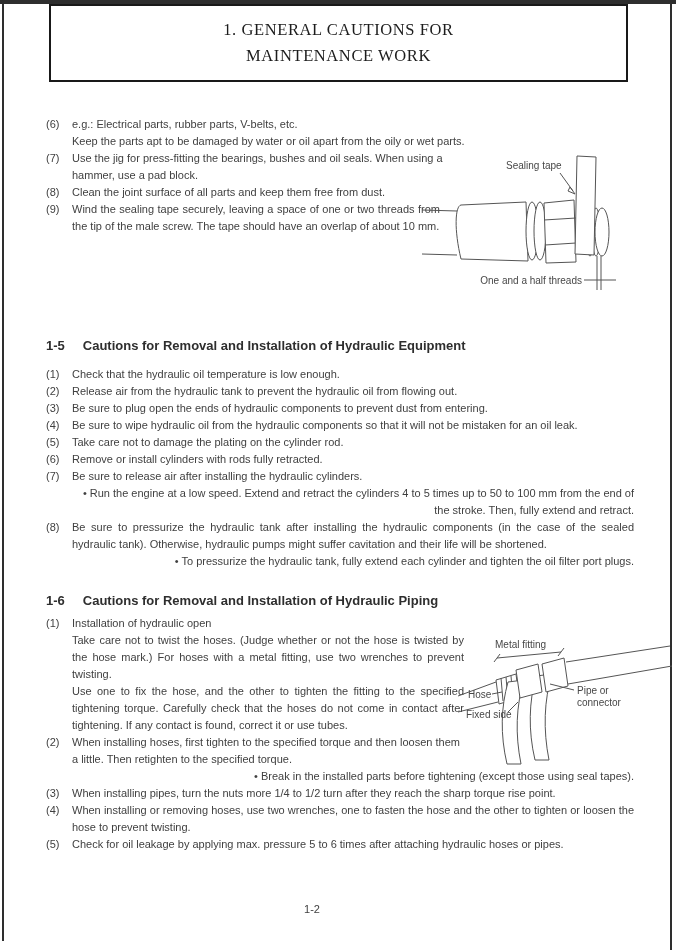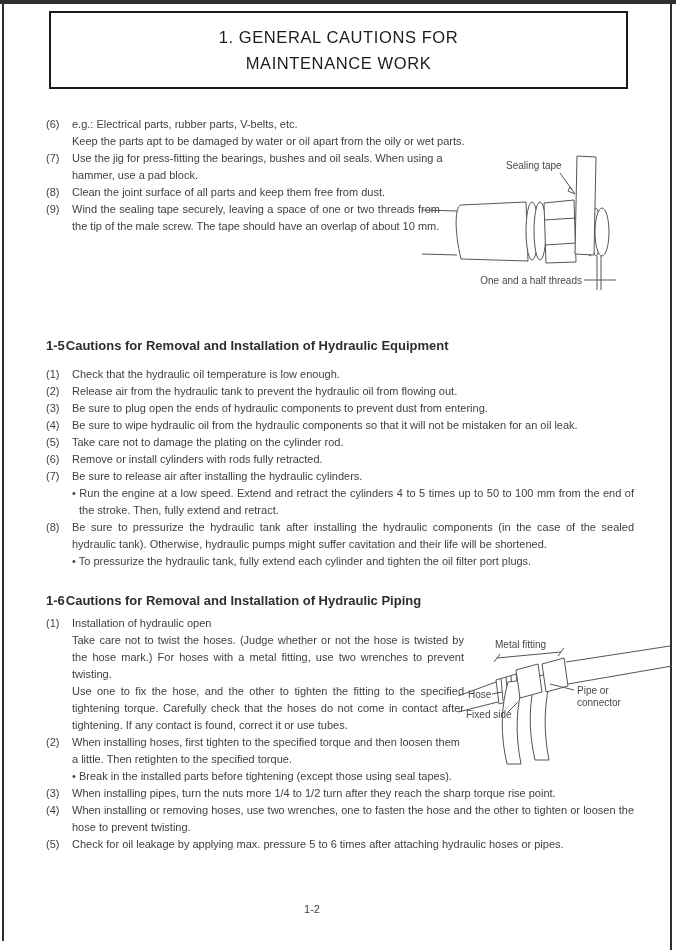--- a/index.html
+++ b/index.html
@@ -6,35 +6,35 @@
   .sheet {
     position:relative; width:676px; height:950px; background:#ffffff;
     font-family:"Liberation Sans", sans-serif; color:#3f3f3f; overflow:hidden;
   }
   
   .edge-top   { position:absolute; top:0; left:0; width:676px; height:4px; background:#2e2e2e; }
   .edge-left  { position:absolute; top:0; left:2px; width:2px; height:941px; background:#2e2e2e; }
   .edge-right { position:absolute; top:0; left:670px; width:2px; height:950px; background:#2e2e2e; }
 
   .title-box {
-    position:absolute; left:49px; top:11px; width:579px; height:78px;
+    position:absolute; left:49px; top:4px; width:579px; height:78px;
     box-sizing:border-box; border:2px solid #191919;
     display:flex; flex-direction:column; justify-content:center; align-items:center;
-    font-family:Liberation Sans, sans-serif; font-size:16.5px; line-height:26px;
+    font-family:Liberation Serif, serif; font-size:16.5px; line-height:26px;
     letter-spacing:0.6px; color:#1c1c1c;
   }
 
   .list { position:absolute; left:46px; width:588px; font-size:11px; line-height:17px; }
   .li   { position:relative; padding-left:26px; }
   .num  { position:absolute; left:0; top:0; }
   .just { text-align:justify; }
-  .bullet { padding-left:7px; text-indent:-7px; }
+  .bullet { padding-left:7px; text-indent:-7px;text-align:right; }
 
   .sec-head {
-    position:absolute; left:46px; display:flex; gap:1px;
+    position:absolute; left:46px; display:flex; gap:18px;
     font-size:13px; font-weight:bold; color:#2e2e2e; line-height:15px;
   }
 
   .page-number { position:absolute; top:903px; left:0; width:624px; text-align:center; font-size:11px; }
 
   .fig { position:absolute; }
   .fig text { font-family:"Liberation Sans", sans-serif; font-size:10px; fill:#474747; }
   .fig path, .fig line, .fig ellipse, .fig polygon, .fig polyline {
     stroke:#555555; stroke-width:1; fill:none;
   }

